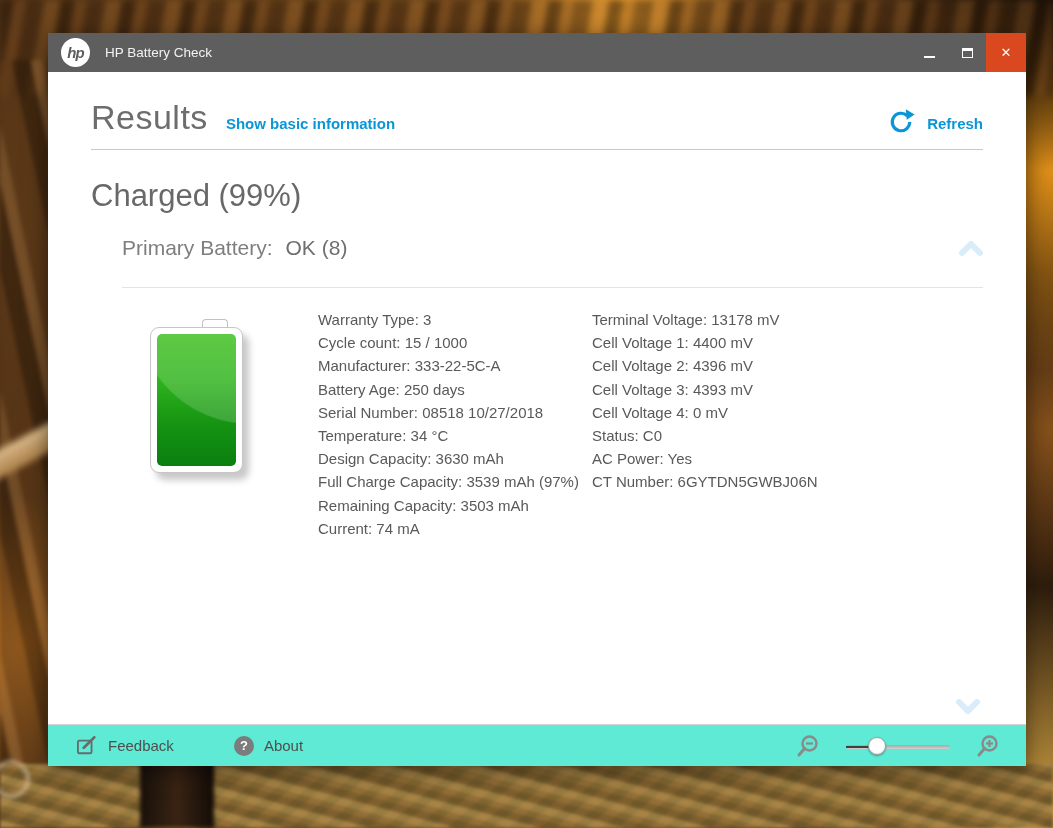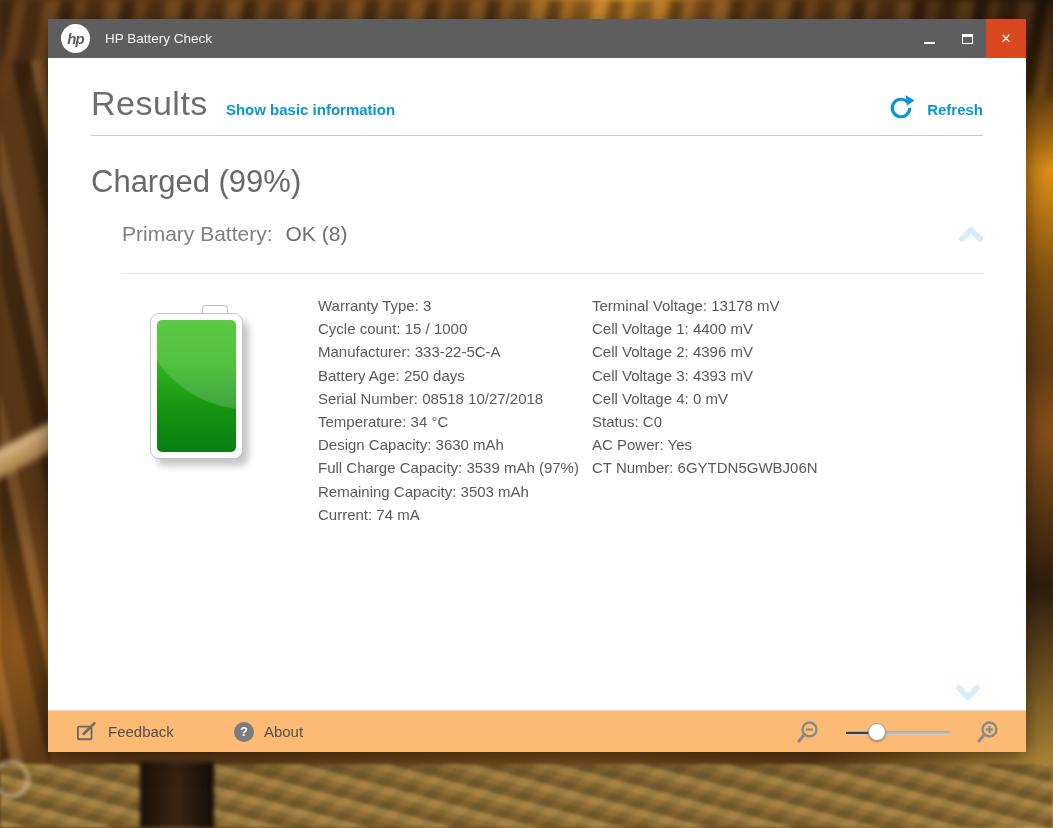--- a/index.html
+++ b/index.html
@@ -33,21 +33,21 @@
       repeating-linear-gradient(15deg, rgba(192,152,82,0.5) 0 8px, rgba(110,80,35,0.5) 8px 16px, rgba(152,112,52,0.45) 16px 22px),
       repeating-linear-gradient(-40deg, rgba(92,88,42,0.4) 0 10px, rgba(172,132,72,0.35) 10px 20px),
       #7d6230;
     filter:blur(1.5px); }
   .trunk { position:absolute; left:140px; top:762px; width:74px; height:66px;
     background:linear-gradient(90deg,#17100a,#3a2414,#120c07); filter:blur(2px); }
   .knot { position:absolute; left:-8px; top:760px; width:38px; height:38px; border-radius:50%;
     border:4px solid rgba(222,202,172,0.6); filter:blur(2px); }
 
   
-  .window { position:absolute; left:48px; top:19px; width:978px; height:733px;
+  .window { position:absolute; left:48px; top:33px; width:978px; height:733px;
     background:#ffffff; box-shadow:0 5px 20px rgba(0,0,0,0.5); }
 
   .titlebar { height:39px; background:#5e5e5e; display:flex; align-items:center; }
   .hp-logo { width:29px; height:29px; border-radius:50%; background:#fff; margin-left:13px;
     display:flex; align-items:center; justify-content:center;
     color:#5e5e5e; font-weight:bold; font-style:italic; font-size:15px; letter-spacing:-1px; }
   .win-title { color:#f2f2f2; font-size:13.5px; font-weight:normal; margin-left:15px; }
   .win-buttons { margin-left:auto; display:flex; height:100%; align-items:stretch; }
   .win-btn { width:38px; display:flex; align-items:center; justify-content:center; cursor:default; }
   .glyph-min { width:11px; height:2px; background:#fff; margin-top:8px; }
@@ -89,21 +89,21 @@
 
   .col { font-size:15px; color:#595959; line-height:23.2px; }
   .col-left { margin-left:75px; width:274px; }
   .col-right { width:330px; }
   .detail-line { display:block; }
 
   .chev-down { position:absolute; right:46px; bottom:10px; cursor:pointer; line-height:0; }
   .chev-down svg { width:24px; height:15px; }
 
   
-  .footer { position:absolute; left:0; right:0; bottom:0; height:42px; background:#fdba74;
+  .footer { position:absolute; left:0; right:0; bottom:0; height:42px; background:#5eead4;
     border-top:1px solid #d5d5d5; display:flex; align-items:center; padding:0 26px 0 28px; }
   .foot-item { display:flex; align-items:center; cursor:pointer; }
   .foot-item svg { width:22px; height:20px; }
   .foot-label { font-size:15px; color:#4f4f4f; margin-left:10px; }
   .about { margin-left:60px; }
   .about-badge { width:20px; height:20px; border-radius:50%; background:#7c7c7c; color:#fff;
     font-size:13px; font-weight:bold; display:flex; align-items:center; justify-content:center; }
   .zoom-group { margin-left:auto; display:flex; align-items:center; }
   .mag { cursor:pointer; line-height:0; }
   .mag svg { width:24px; height:24px; }

